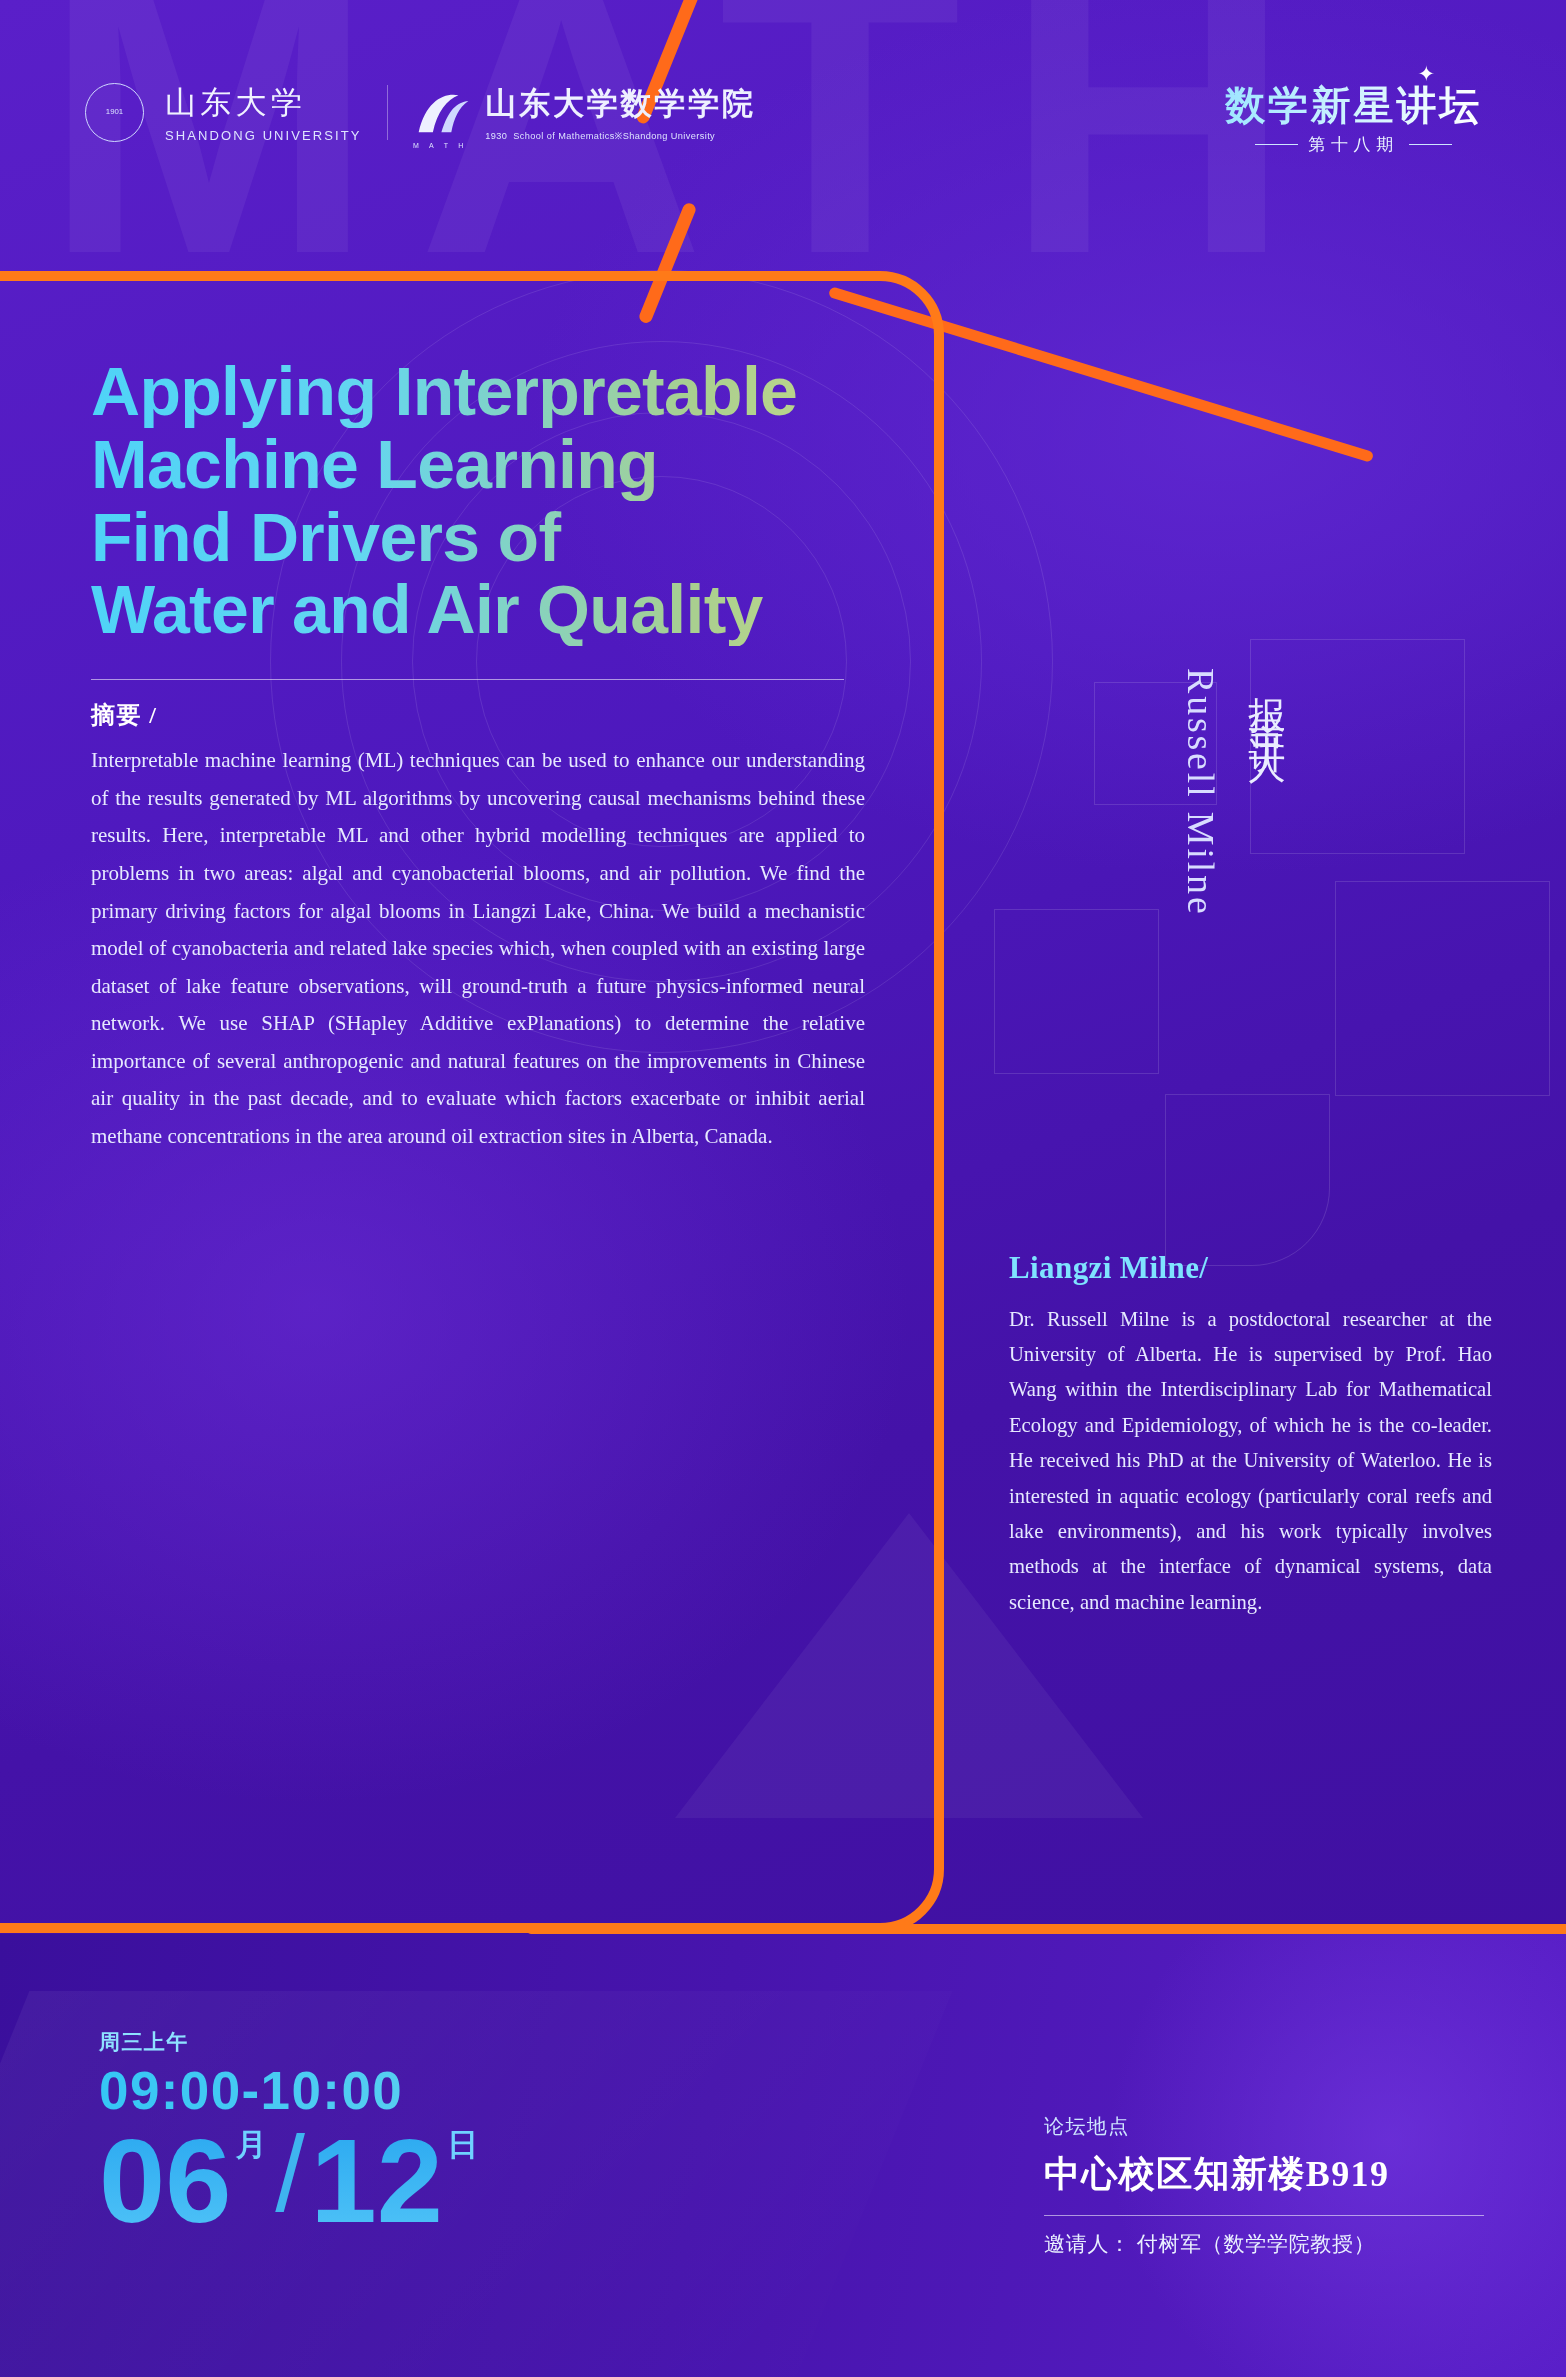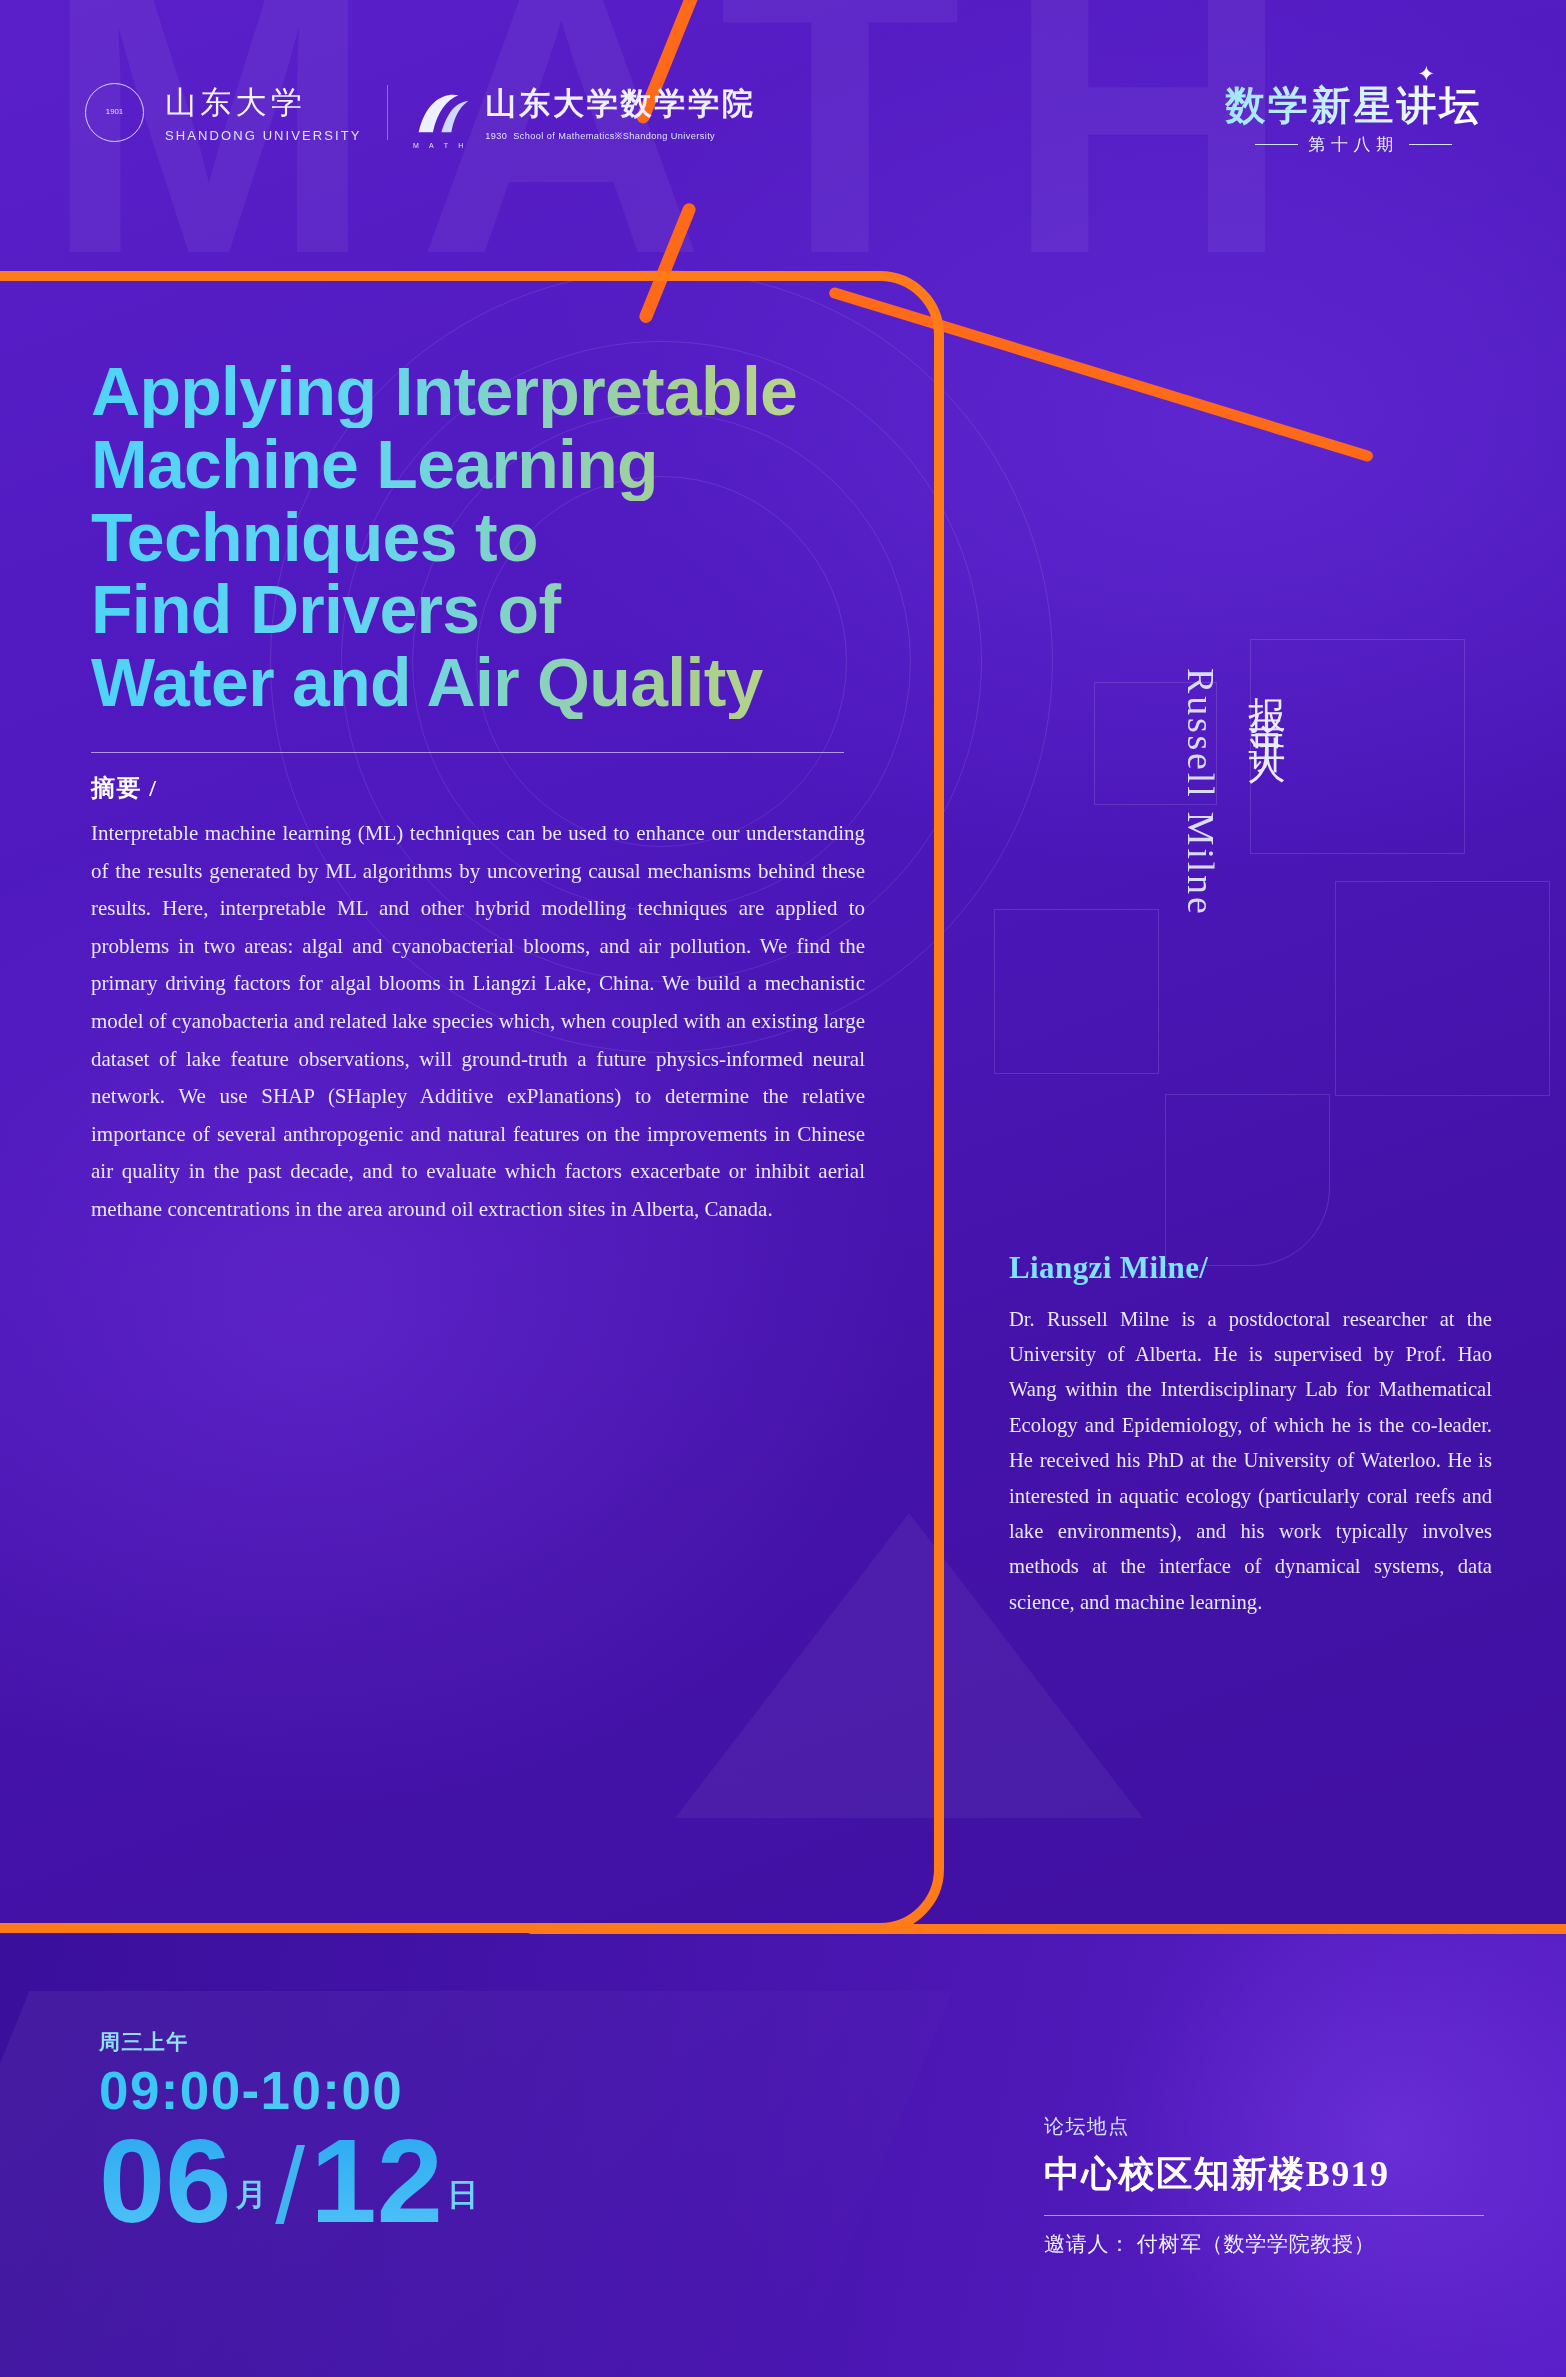--- a/index.html
+++ b/index.html
@@ -121,21 +121,21 @@
   .v-en{writing-mode:vertical-rl;font-family:"Liberation Serif",serif;font-size:38px;letter-spacing:2.8px;color:#d8dcff;}
   .speaker-block{position:absolute;left:1009px;top:1250px;width:483px;}
   .speaker-name{font-family:"Liberation Serif",serif;font-size:31px;font-weight:bold;color:#7fe3ff;letter-spacing:0.4px;}
   .speaker-bio{margin-top:15.6px;color:#e6e9ff;font-family:"Liberation Serif",serif;font-size:20.6px;line-height:1.72;text-align:justify;}
 
   
   .time-zone{position:absolute;left:99px;top:2028px;}
   .weekday{color:#8ee1ff;font-size:21px;font-weight:bold;letter-spacing:1.4px;font-family:"Liberation Serif",serif;}
   .time-range{margin-top:4.3px;font-size:53px;font-weight:bold;letter-spacing:1.4px;
     background:linear-gradient(90deg,#35c6f5,#5fd0f0);-webkit-background-clip:text;background-clip:text;color:transparent;}
-  .date-row{display:flex;align-items:flex-end;margin-top:2.8px;}
+  .date-row{display:flex;margin-top:2.8px;}
   .date-num{font-size:119px;font-weight:bold;line-height:.95;
     background:linear-gradient(180deg,#2aa8f0,#4fc3f7);-webkit-background-clip:text;background-clip:text;color:transparent;}
   .date-unit{font-size:31px;font-weight:bold;color:#6fd2ff;margin:0 2.8px 21px 4.3px;font-family:"Liberation Serif",serif;}
   .date-slash{font-size:107px;font-weight:300;color:#3fb4ef;margin:0 5.7px;line-height:.95;}
   .place-zone{position:absolute;left:1044px;top:2113px;color:#fff;}
   .place-label{font-size:20px;color:#cfe6ff;letter-spacing:1.4px;font-family:"Liberation Serif",serif;}
   .place-name{margin-top:10px;font-size:36px;font-weight:bold;letter-spacing:1.4px;font-family:"Liberation Serif",serif;color:#ffffff;}
   .place-rule{margin-top:15.6px;width:440px;height:1.4px;background:rgba(255,255,255,.55);}
   .inviter{margin-top:14px;font-size:21px;color:#eaf0ff;letter-spacing:0.7px;font-family:"Liberation Serif",serif;}
 </style>
@@ -197,21 +197,20 @@
         <span class="rule"></span>
         <span>第十八期</span>
         <span class="rule"></span>
       </div>
     </div>
   </div>
 
   <div class="title-block">
     <div class="title-line">Applying Interpretable</div>
     <div class="title-line">Machine Learning</div>
-    <div class="title-line">Techniques to</div>
     <div class="title-line">Find Drivers of</div>
     <div class="title-line">Water and Air Quality</div>
 
     <div class="title-rule"></div>
     <div class="abs-head">摘要 /</div>
     <div class="abstract">Interpretable machine learning (ML) techniques can be used to enhance our understanding of the results generated by ML algorithms by uncovering causal mechanisms behind these results. Here, interpretable ML and other hybrid modelling techniques are applied to problems in two areas: algal and cyanobacterial blooms, and air pollution. We find the primary driving factors for algal blooms in Liangzi Lake, China. We build a mechanistic model of cyanobacteria and related lake species which, when coupled with an existing large dataset of lake feature observations, will ground-truth a future physics-informed neural network. We use SHAP (SHapley Additive exPlanations) to determine the relative importance of several anthropogenic and natural features on the improvements in Chinese air quality in the past decade, and to evaluate which factors exacerbate or inhibit aerial methane concentrations in the area around oil extraction sites in Alberta, Canada.</div>
   </div>
 
   <div class="vertical-zone">
     <div class="v-en">Russell Milne</div>

